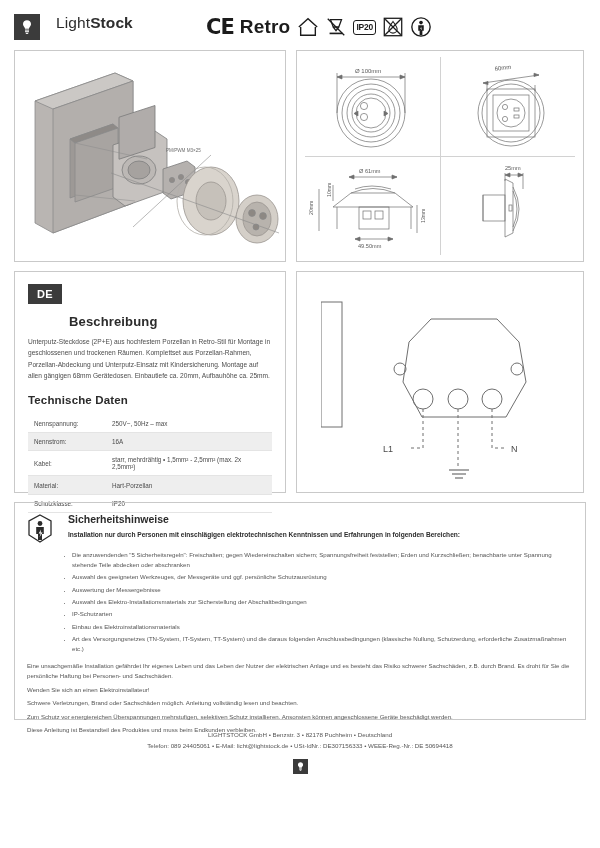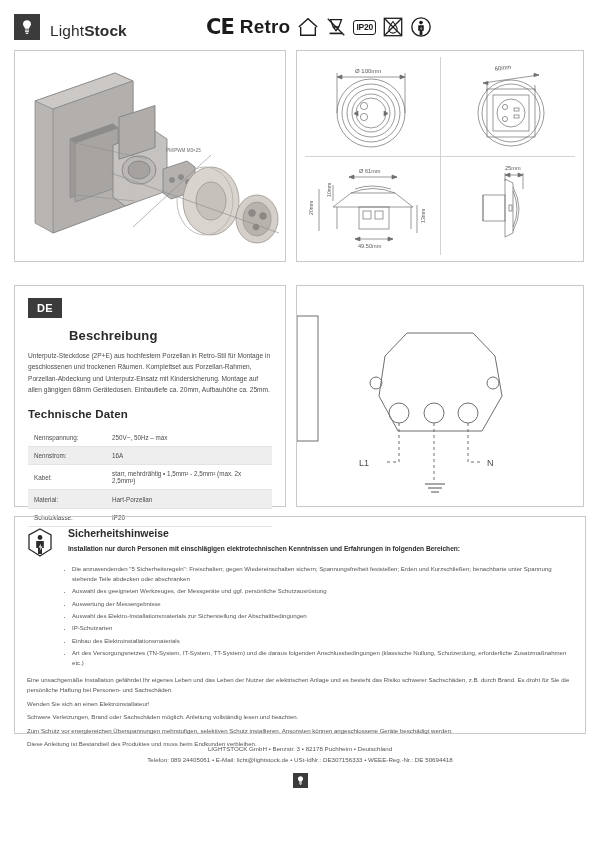--- a/index.html
+++ b/index.html
@@ -10,21 +10,21 @@
     color: #3d3d3d;
     overflow: hidden;
   }
   .page { position: relative; width: 600px; height: 848px; padding: 0; }
 
   
   .header {
     display: flex; align-items: center;
     height: 44px; padding: 10px 14px 0 14px;
   }
-  .brand { display: flex; align-items: flex-end; gap: 10px; width: 180px; }
+  .brand { display: flex; align-items: flex-start; gap: 16px; width: 180px; }
   .brand-mark {
     width: 26px; height: 26px; background: #3b3b3b;
     display: flex; align-items: center; justify-content: center;
     color: #fff; font-size: 15px; line-height: 1;
   }
   .brand-name { font-size: 15.5px; letter-spacing: .1px; color: #2e2e2e; }
   .brand-name b { font-weight: bold; }
 
   .certs { display: flex; align-items: center; gap: 6px; flex: 1; justify-content: flex-start; padding-left: 12px;}
   .ce { font-size: 21px; font-weight: bold; letter-spacing: -1px; color: #1c1c1c; font-family: "DejaVu Sans", sans-serif;}
@@ -45,23 +45,23 @@
   
   .row { display: flex; gap: 10px; padding: 0 14px; margin-top: 6px; }
   .panel { border: 1px solid #c9c9c9; background: #fff; }
   .panel-left  { width: 272px; height: 212px; position: relative; }
   .panel-right { width: 288px; height: 212px; position: relative; }
 
   .quad { position:absolute; }
   .vsep { position:absolute; left:50%; top:6px; bottom:6px; width:1px; background:#d2d2d2; }
   .hsep { position:absolute; top:50%; left:8px; right:8px; height:1px; background:#d2d2d2; }
 
-  .row2 { display:flex; gap:10px; padding: 0 14px; margin-top: 23px; }
+  .row2 { display:flex; gap:10px; padding: 0 14px; margin-top: 9px; }
   .panel-desc { width: 272px; height: 222px; padding: 12px 13px; }
-  .panel-wire { width: 288px; height: 222px; position: relative; }
+  .panel-wire { width: 288px; height: 222px; position: relative; padding-left: 24px; }
 
   .de-badge {
     display:inline-block; background:#3b3b3b; color:#fff;
     font-size: 11px; font-weight: bold; letter-spacing:.4px;
     padding: 4px 9px; margin-bottom: 10px;
   }
   h2.sec { font-size: 13px; font-weight: bold; color:#2b2b2b; margin-bottom: 7px; letter-spacing:.15px;padding-left:41px;}
   p.desc { font-size: 6.6px; line-height: 1.72; color:#4c4c4c; text-align:left; }
   h2.sec2 { font-size: 11.5px; font-weight: bold; color:#2b2b2b; margin: 13px 0 8px 0; letter-spacing:.15px;}
 

